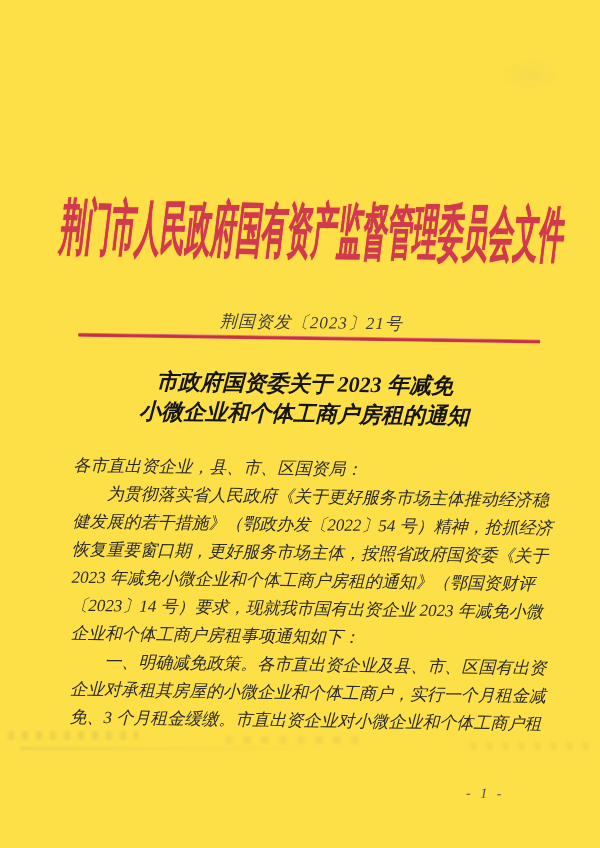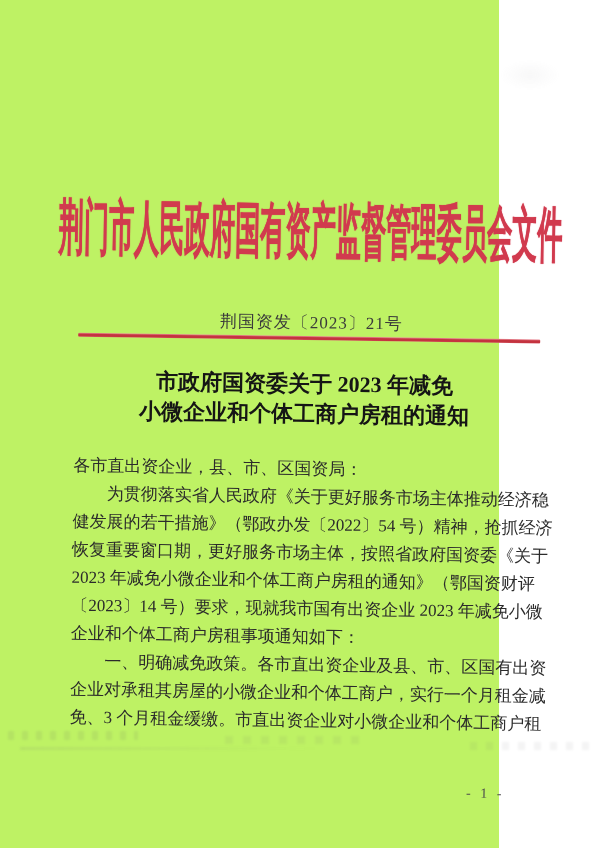--- a/index.html
+++ b/index.html
@@ -6,23 +6,24 @@
     margin: 0;
     padding: 0;
     width: 600px;
     height: 848px;
     background: #ffffff;
     overflow: hidden;
     font-family: "Liberation Serif", "DejaVu Serif", serif;
   }
   .scan {
     position: relative;
-    width: 499px;
+    width: 600px;
     height: 848px;
-    background: #bef264;
+    background: #fde047;
+    font-style: italic;
   }
   
   .sheet {
     position: absolute;
     left: 0; top: 0;
     width: 600px;
     height: 848px;
     transform: rotate(0.85deg);
     transform-origin: 300px 420px;
   }

